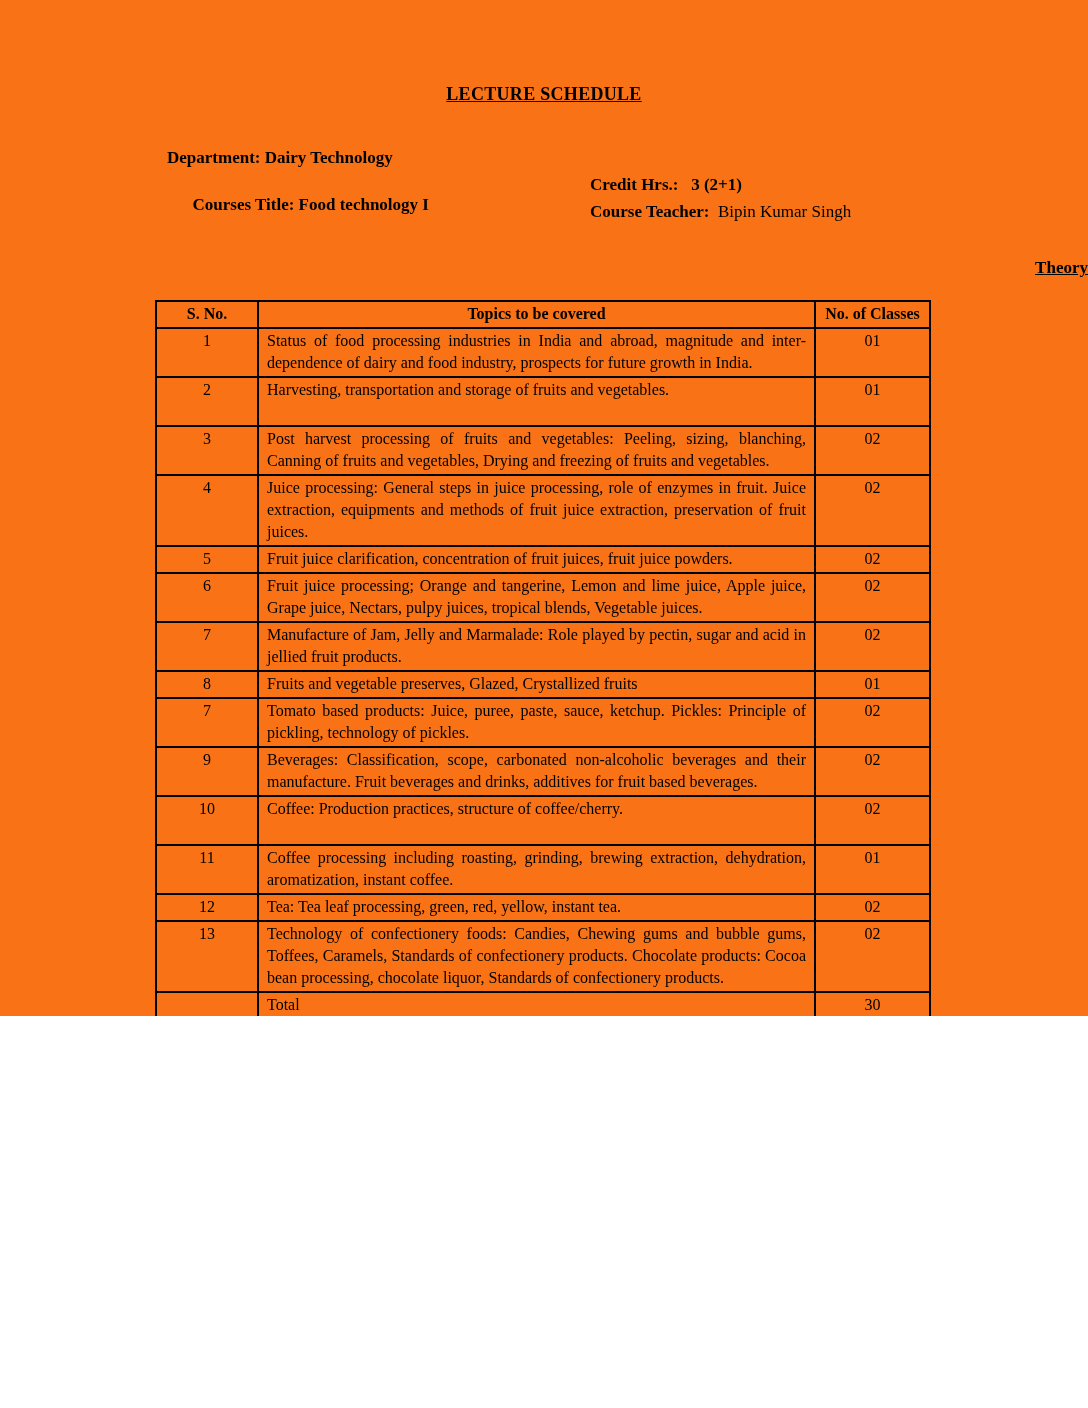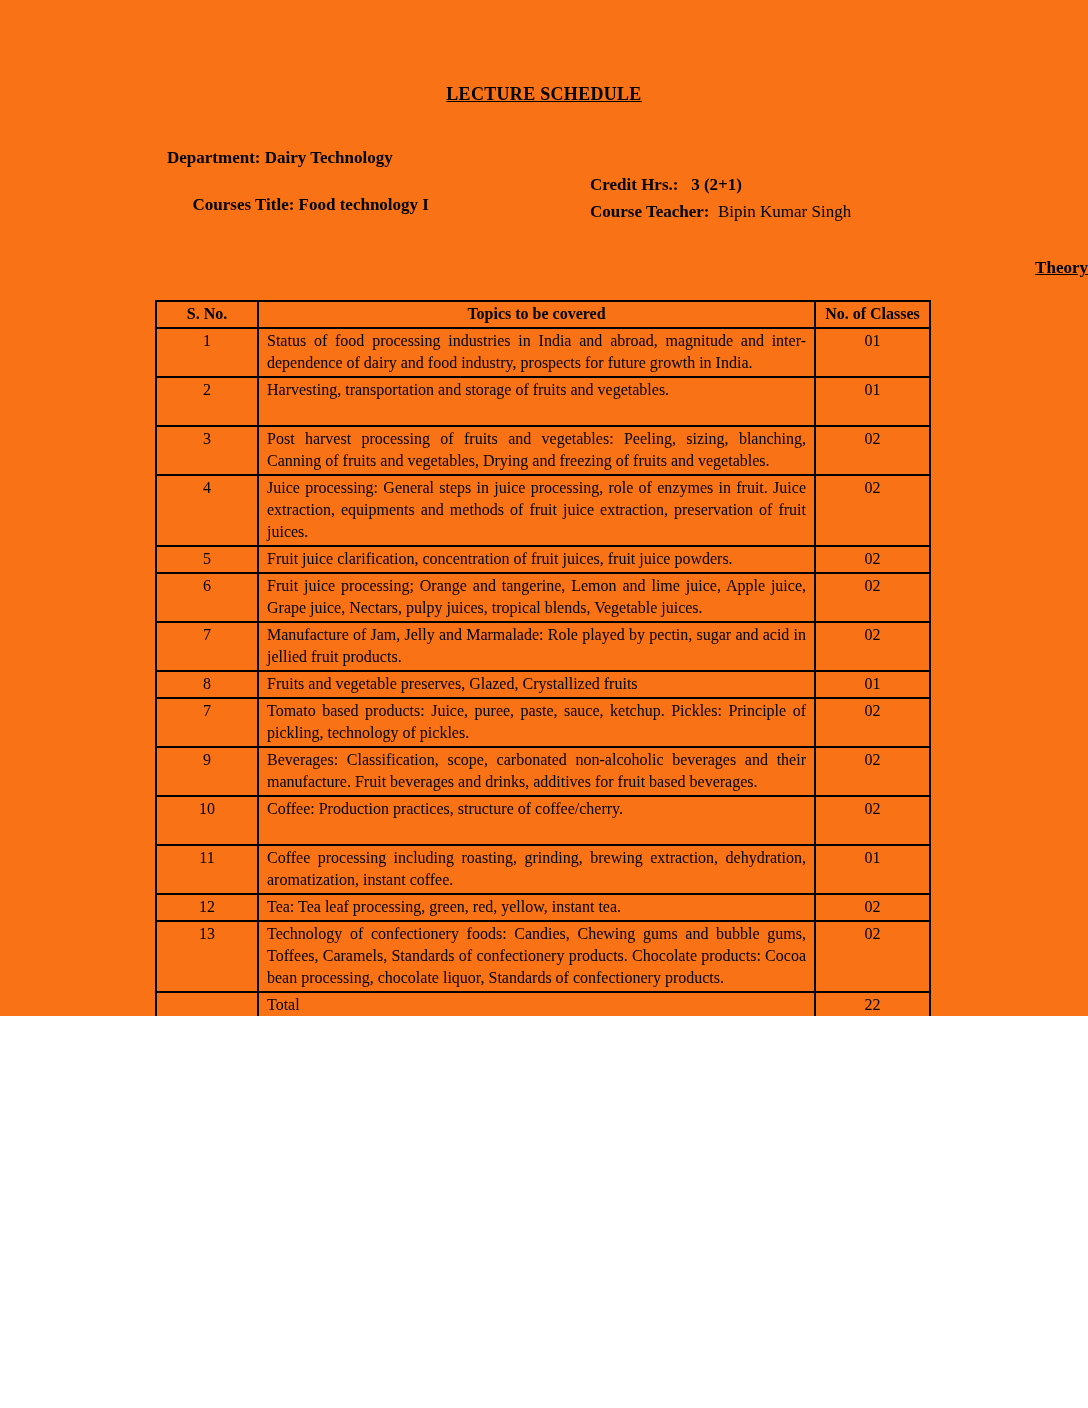--- a/index.html
+++ b/index.html
@@ -150,20 +150,20 @@
           <td class="classes">02</td>
         </tr>
         <tr>
           <td class="sno">13</td>
           <td class="topic">Technology of confectionery foods: Candies, Chewing gums and bubble gums, Toffees, Caramels, Standards of confectionery products. Chocolate products: Cocoa bean processing, chocolate liquor, Standards of confectionery products.</td>
           <td class="classes">02</td>
         </tr>
         <tr>
           <td class="sno"></td>
           <td class="topic">Total</td>
-          <td class="classes">22</td>
+          <td class="classes">30</td>
         </tr>
       </tbody>
   </table>
 
   <div class="page-number">33</div>
 
 </div>
 
 </body></html>

